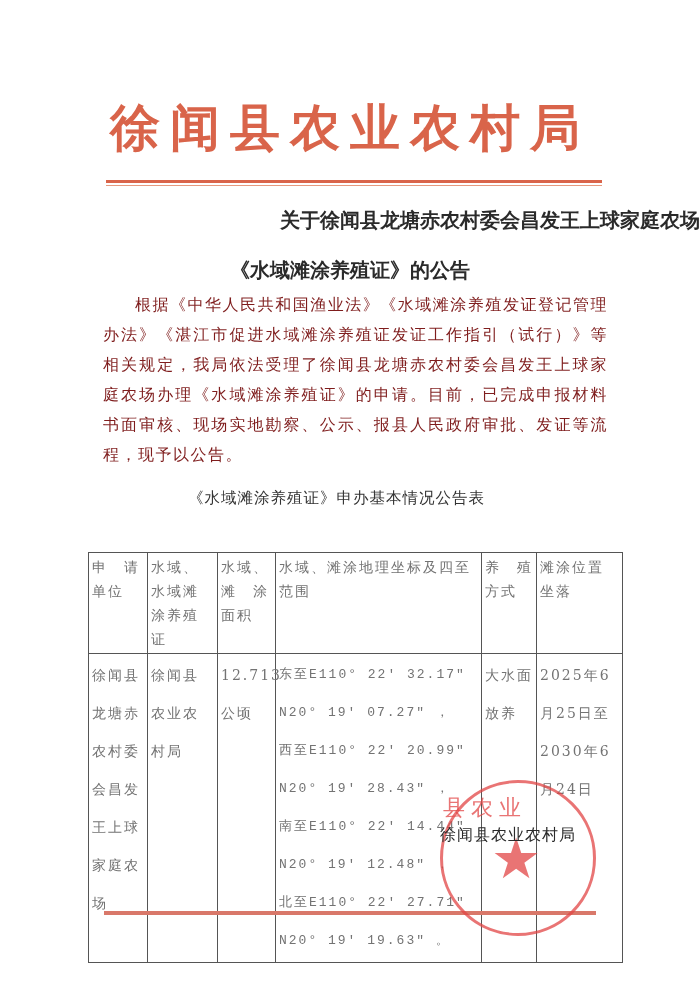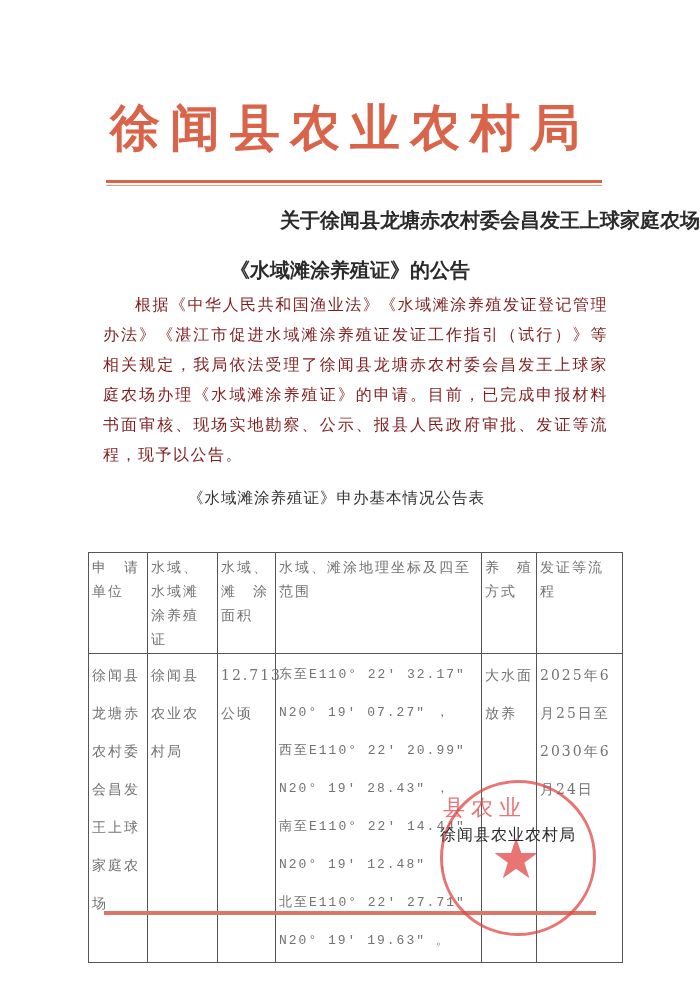--- a/index.html
+++ b/index.html
@@ -66,21 +66,21 @@
       <col style="width:55px">
       <col style="width:86px">
   </colgroup>
   <thead>
     <tr>
       <th>申　请单位</th>
       <th>水域、水域滩涂养殖证</th>
       <th>水域、滩　涂面积</th>
       <th>水域、滩涂地理坐标及四至范围</th>
       <th>养　殖方式</th>
-      <th>发证等流程</th>
+      <th>滩涂位置坐落</th>
     </tr>
   </thead>
   <tbody>
     <tr>
       <td>徐闻县龙塘赤农村委会昌发王上球家庭农场</td>
       <td>徐闻县农业农村局</td>
       <td>12.713公顷</td>
       <td class="coords">
         <span class="line">东至E110° 22′ 32.17″</span>
         <span class="line">N20° 19′ 07.27″ ，</span>

